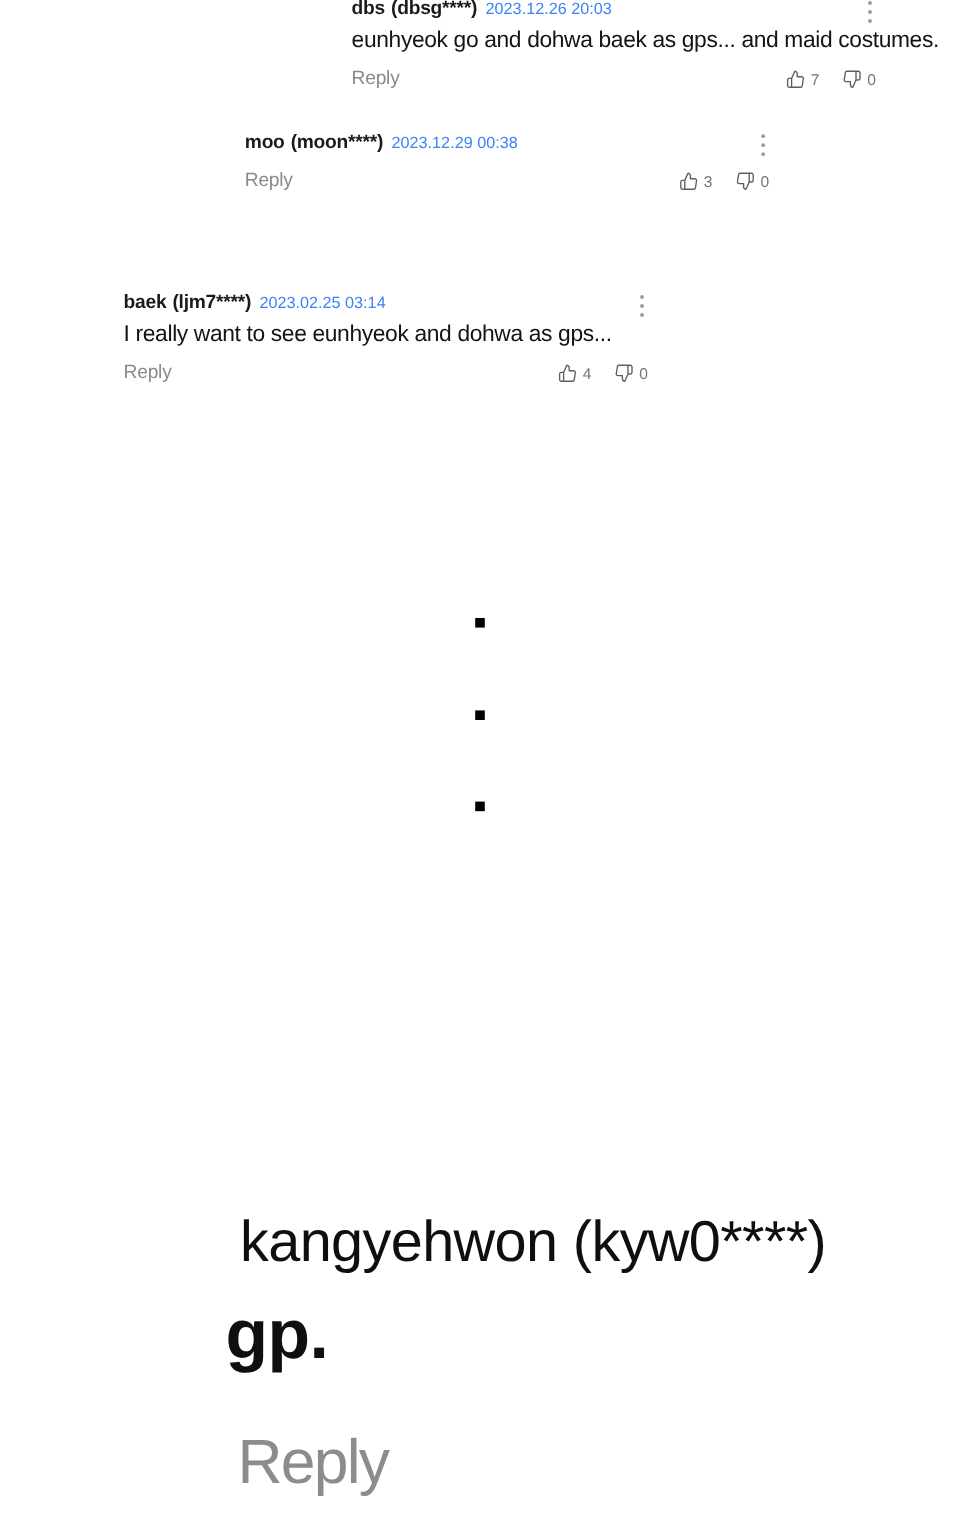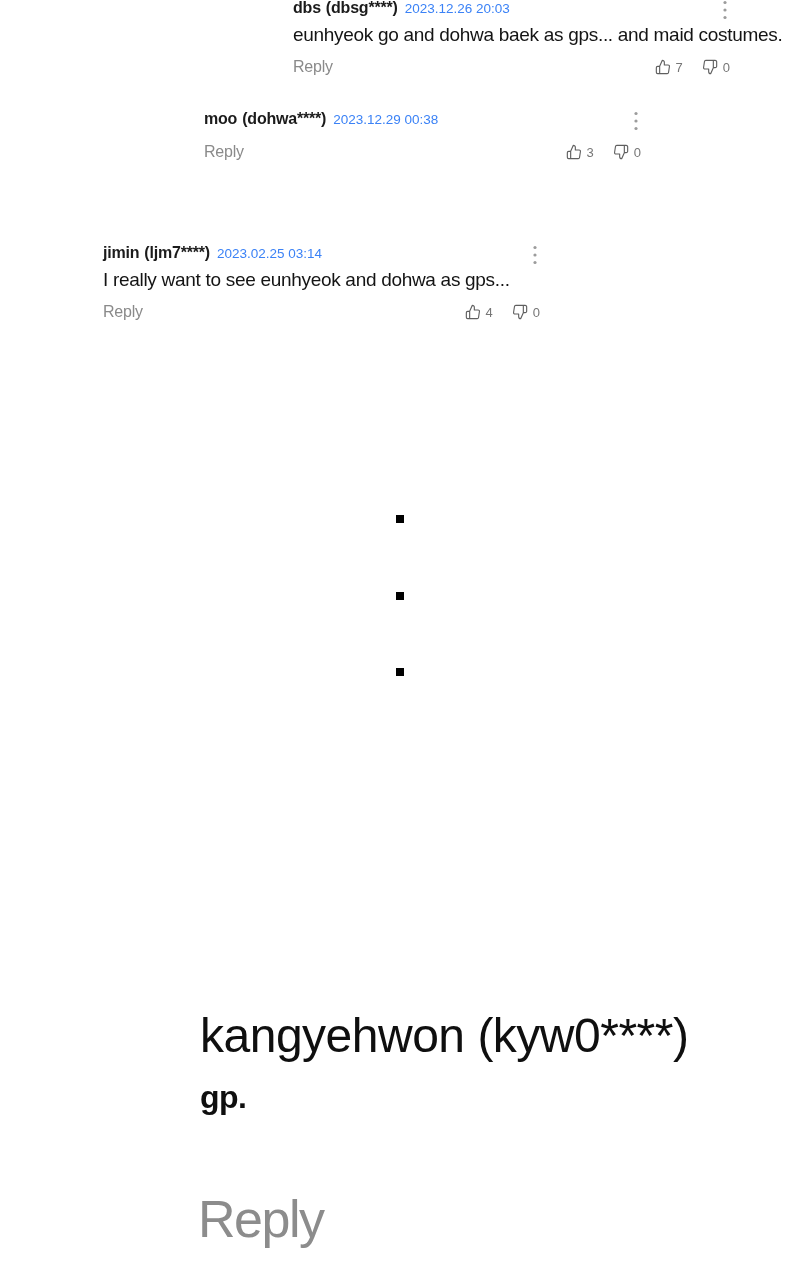--- a/index.html
+++ b/index.html
@@ -33,21 +33,21 @@
   .cnt{font-size:13px;color:#767676}
 
   
   .bigdot{position:absolute;left:396px;width:8px;height:8px;background:#000000}
   .d0{top:515px}.d1{top:592px}.d2{top:668px}
 
   
   .f-head{position:absolute;left:200px;top:1006px;font-size:48px;letter-spacing:-0.5px;color:#0f0f0f;white-space:nowrap;line-height:1.25}
   .f-name{font-weight:400}
   .f-id{font-weight:400;margin-left:0}
-  .f-body{position:absolute;left:200px;top:1078px;margin:0;font-size:32px;font-weight:700;color:#0f0f0f;line-height:1.2;letter-spacing:-0.5px}
+  .f-body{position:absolute;left:188px;top:1078px;margin:0;font-size:58px;font-weight:700;color:#0f0f0f;line-height:1.2;letter-spacing:-0.5px}
   .f-reply{position:absolute;left:198px;top:1190px;background:none;border:0;padding:0;cursor:pointer;font-family:inherit;
            font-size:52px;color:#8c8c8c;letter-spacing:-1.5px;line-height:1.15}
 </style>
 </head>
 <body>
 
 <div class="stage">
 
   <article class="comment c0">
     <header class="head">
@@ -78,21 +78,21 @@
           </svg>
           <span class="cnt">0</span>
         </button>
       </div>
     </footer>
   </article>
 
   <article class="comment c1">
     <header class="head">
       <span class="uname">moo</span>
-      <span class="uid">(dohwa****)</span>
+      <span class="uid">(moon****)</span>
       <span class="date">2023.12.29 00:38</span>
       <button class="kebab" aria-label="more options">
         <svg width="4" height="20" viewBox="0 0 4 20">
           <circle cx="2" cy="2.5" r="1.6" fill="#9c9c9c"></circle>
             <circle cx="2" cy="10" r="1.6" fill="#9c9c9c"></circle>
             <circle cx="2" cy="17.5" r="1.6" fill="#9c9c9c"></circle>
         </svg>
       </button>
     </header>
     <footer class="foot">
@@ -109,21 +109,21 @@
             <path d="M10 15v4a3 3 0 0 0 3 3l4-9V2H5.72a2 2 0 0 0-2 1.7l-1.38 9a2 2 0 0 0 2 2.3zm7-13h2.67A2.31 2.31 0 0 1 22 4v7a2.31 2.31 0 0 1-2.33 2H17"></path>
           </svg>
           <span class="cnt">0</span>
         </button>
       </div>
     </footer>
   </article>
 
   <article class="comment c2">
     <header class="head">
-      <span class="uname">jimin</span>
+      <span class="uname">baek</span>
       <span class="uid">(ljm7****)</span>
       <span class="date">2023.02.25 03:14</span>
       <button class="kebab" aria-label="more options">
         <svg width="4" height="20" viewBox="0 0 4 20">
           <circle cx="2" cy="2.5" r="1.6" fill="#9c9c9c"></circle>
             <circle cx="2" cy="10" r="1.6" fill="#9c9c9c"></circle>
             <circle cx="2" cy="17.5" r="1.6" fill="#9c9c9c"></circle>
         </svg>
       </button>
     </header>

